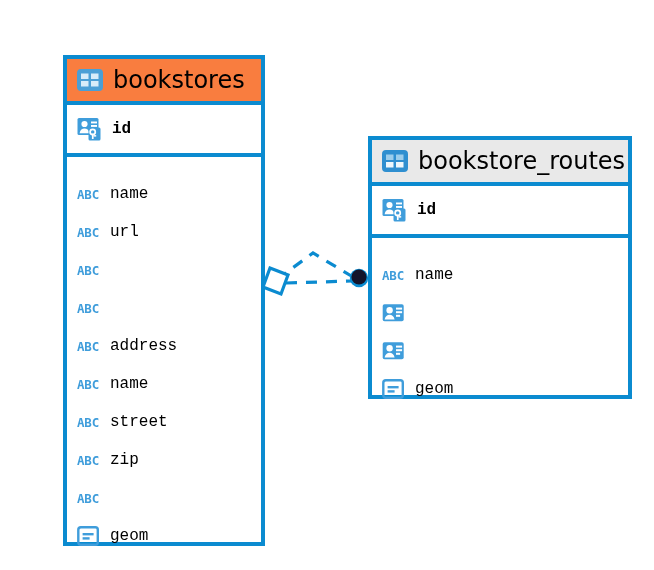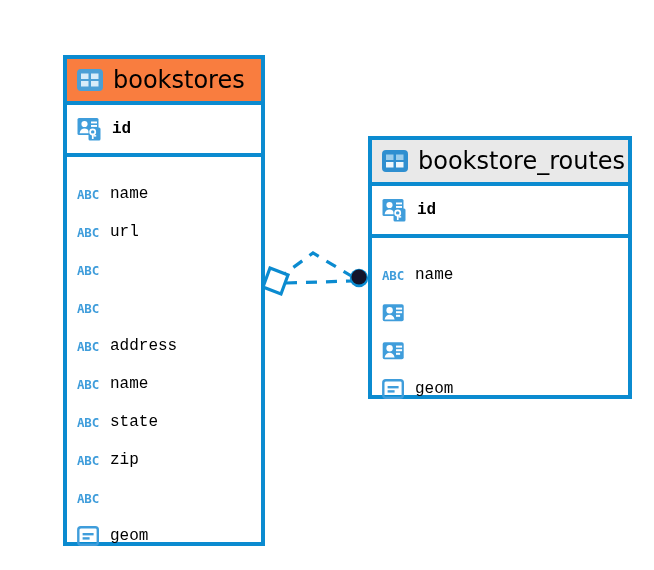--- a/index.html
+++ b/index.html
@@ -177,21 +177,21 @@
             </svg>
         </span>
         <span class="field-label">name</span>
       </div>
       <div class="field-row">
         <span class="icon">
           <svg width="24" height="14" viewBox="0 0 24 14">
               <text x="0" y="11.5" font-family="DejaVu Sans Mono, monospace" font-size="12.5" font-weight="bold" fill="#3f9ddb" letter-spacing="-0.2">ABC</text>
             </svg>
         </span>
-        <span class="field-label">state</span>
+        <span class="field-label">street</span>
       </div>
       <div class="field-row">
         <span class="icon">
           <svg width="24" height="14" viewBox="0 0 24 14">
               <text x="0" y="11.5" font-family="DejaVu Sans Mono, monospace" font-size="12.5" font-weight="bold" fill="#3f9ddb" letter-spacing="-0.2">ABC</text>
             </svg>
         </span>
         <span class="field-label">zip</span>
       </div>
       <div class="field-row">

